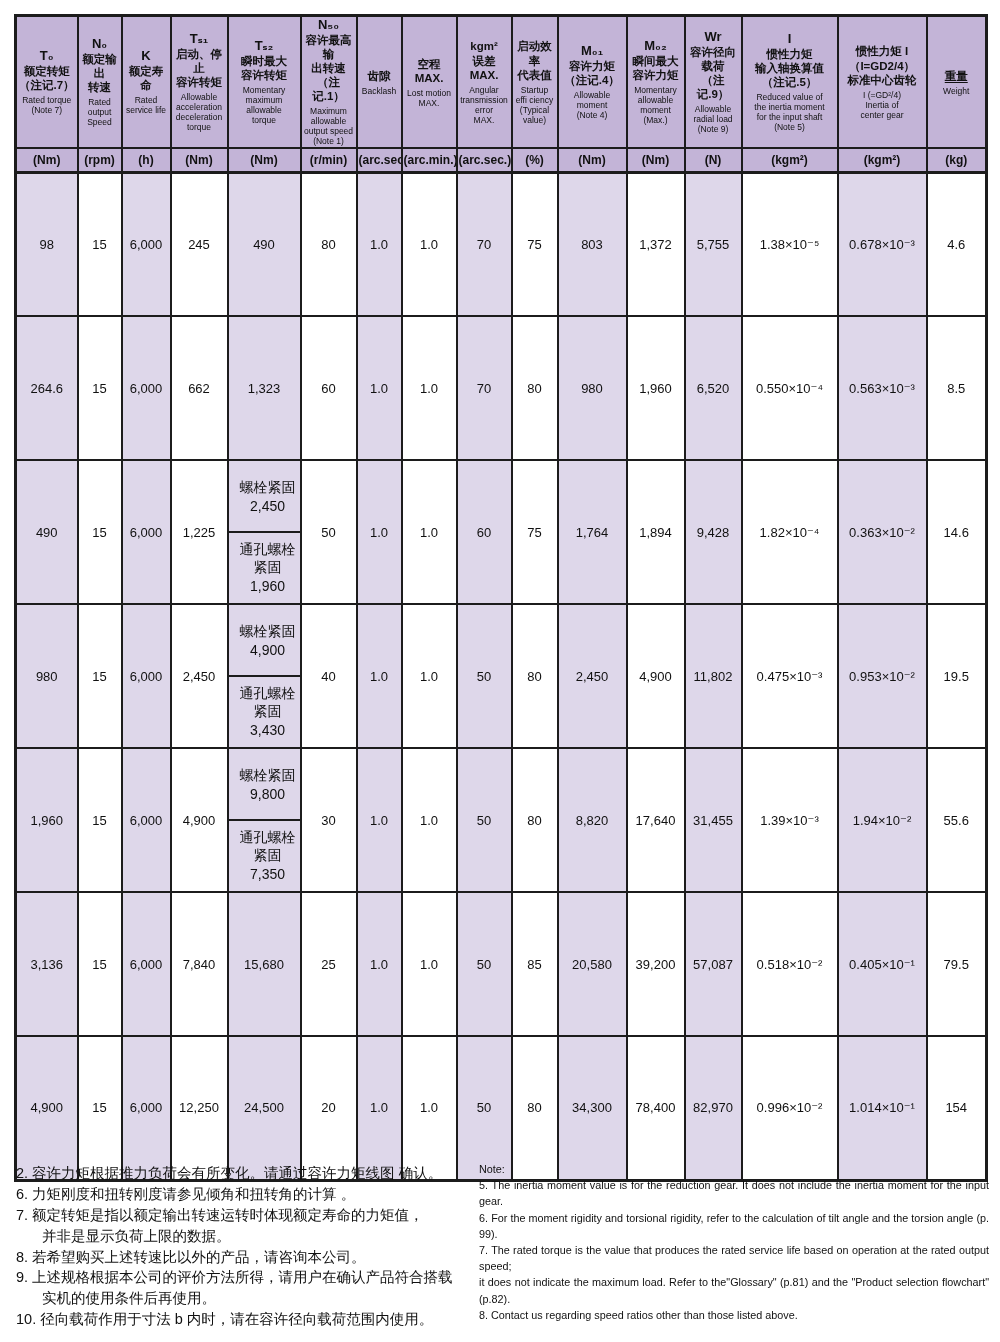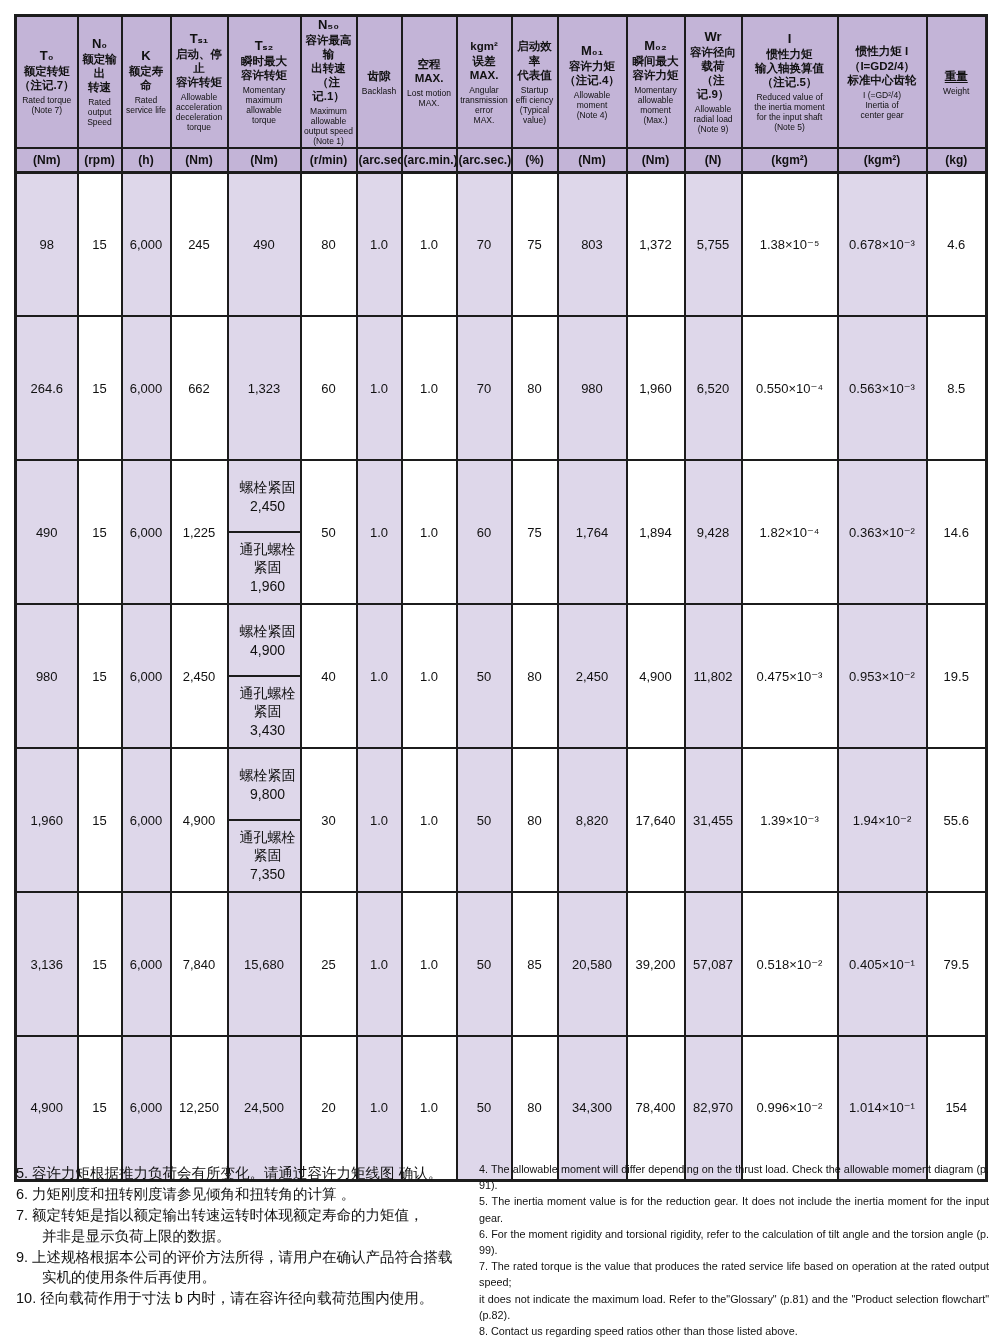--- a/index.html
+++ b/index.html
@@ -360,32 +360,33 @@
           <td>78,400</td>
           <td class="purple">82,970</td>
           <td>0.996×10⁻²</td>
           <td class="purple">1.014×10⁻¹</td>
           <td>154</td>
         </tr>
       </tbody>
   </table>
 
   <div class="notes-zh">
-      <div class="note-item">5. 容许力矩根据推力负荷会有所变化。请通过容许力矩线图 确认。</div>
+      <div class="note-item">2. 容许力矩根据推力负荷会有所变化。请通过容许力矩线图 确认。</div>
       <div class="note-item">6. 力矩刚度和扭转刚度请参见倾角和扭转角的计算 。</div>
       <div class="note-item">7. 额定转矩是指以额定输出转速运转时体现额定寿命的力矩值，
 并非是显示负荷上限的数据。</div>
+      <div class="note-item">8. 若希望购买上述转速比以外的产品，请咨询本公司。</div>
       <div class="note-item">9. 上述规格根据本公司的评价方法所得，请用户在确认产品符合搭载
 实机的使用条件后再使用。</div>
       <div class="note-item">10. 径向载荷作用于寸法 b 内时，请在容许径向载荷范围内使用。</div>
     </div>
 
   <div class="notes-en">
+    <div class="note-title">Note:</div>
     <div id="notes-en-list">
-        <div class="note-item">4. The allowable moment will differ depending on the thrust load. Check the allowable moment diagram (p. 91).</div>
         <div class="note-item">5. The inertia moment value is for the reduction gear. It does not include the inertia moment for the input gear.</div>
         <div class="note-item">6. For the moment rigidity and torsional rigidity, refer to the calculation of tilt angle and the torsion angle (p. 99).</div>
         <div class="note-item">7. The rated torque is the value that produces the rated service life based on operation at the rated output speed;
 it does not indicate the maximum load. Refer to the"Glossary" (p.81) and the "Product selection flowchart" (p.82).</div>
         <div class="note-item">8. Contact us regarding speed ratios other than those listed above.</div>
       </div>
   </div>
 
 </div>
 

